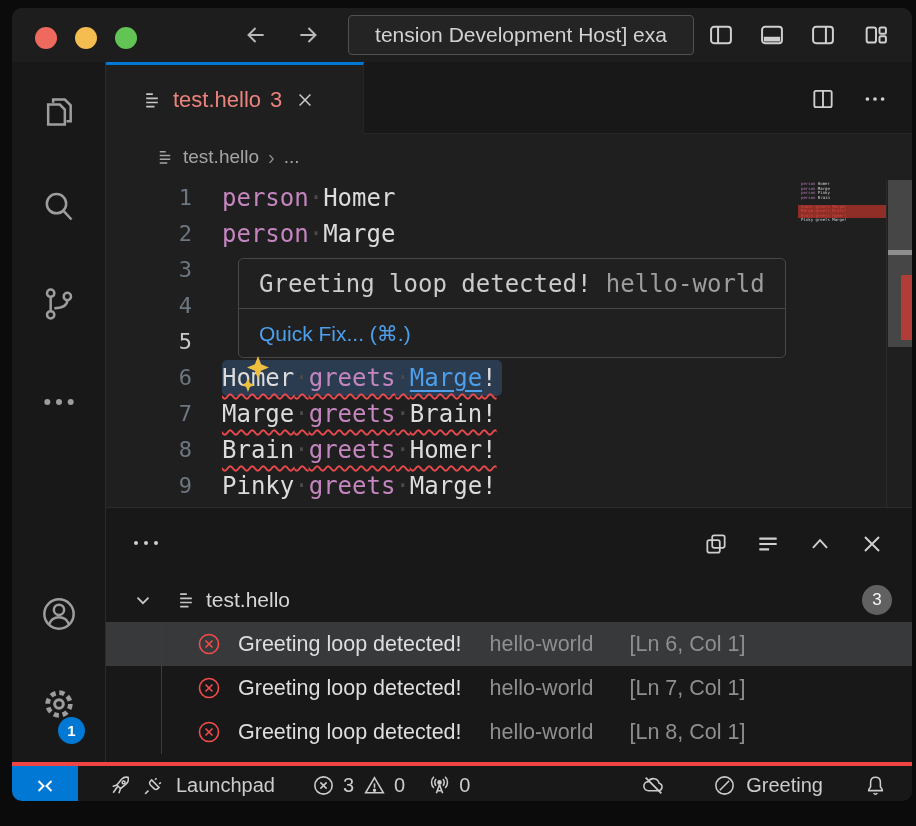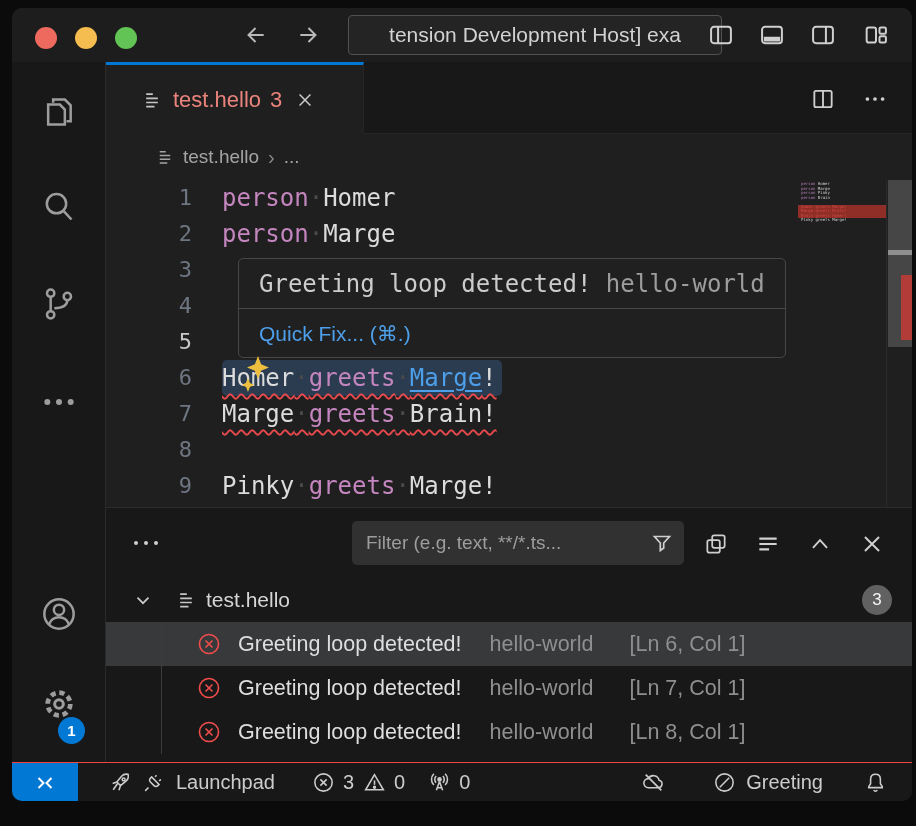--- a/index.html
+++ b/index.html
@@ -11,21 +11,21 @@
             display:flex; flex-direction:column; }
 
   
   .titlebar { height:54px; flex:none; background:#1d1d1d; position:relative; }
   .traffic { position:absolute; top:19px; width:22px; height:22px; border-radius:50%; }
   .t-red { left:23px; background:#ee6a5f; }
   .t-yellow { left:63px; background:#f5bd4f; }
   .t-green { left:103px; background:#61c454; }
   .nav-btn { position:absolute; top:14px; width:26px; height:26px; color:#b9b9b9; }
   .nav-back { left:230px; } .nav-fwd { left:284px; }
-  .cmd-center { position:absolute; left:336px; top:7px; width:374px; height:40px;
+  .cmd-center { position:absolute; left:336px; top:7px; width:346px; height:40px;
                 background:#242424; border:1.5px solid #515151; border-radius:4px;
                 overflow:hidden; }
   .cmd-center span { position:absolute; left:50%; top:50%; transform:translate(-50%,-50%);
                 white-space:nowrap; color:#d2d2d2; font-size:21px; }
   .tl-icon { position:absolute; top:13px; width:28px; height:28px; color:#cfcfcf; }
 
   
   .main { flex:1; display:flex; min-height:0; }
   .activitybar { width:94px; flex:none; background:#181818; border-right:1px solid #2b2b2b;
                  position:relative; }
@@ -125,21 +125,21 @@
               padding-left:132px; }
   .prob-row.selected { background:#37393b; }
   .prob-icon { position:absolute; left:90px; top:9px; width:26px; height:26px; color:#f14c4c; }
   .prob-msg { font-size:21.5px; color:#dedede; white-space:nowrap; }
   .prob-src { margin-left:28px; font-size:21.5px; color:#8f8f8f; white-space:nowrap; }
   .prob-loc { margin-left:36px; font-size:21.5px; color:#8f8f8f; white-space:nowrap; }
   .indent-guide { position:absolute; left:55px; top:114px; width:1px; height:132px;
                   background:#3c3c3c; z-index:2; }
 
   
-  .statusbar { height:39px; flex:none; background:#181818; border-top:1px solid #ef4444;
+  .statusbar { height:39px; flex:none; background:#181818; border-top:4px solid #ef4444;
                position:relative; color:#cccccc; font-size:20px; }
   .remote { position:absolute; left:0; top:0; width:66px; height:39px; background:#0078d4;
             display:flex; align-items:center; justify-content:center; }
   .remote svg { width:24px; height:24px; color:#fff; }
   .sb-left { position:absolute; left:96px; top:0; height:38px; display:flex; align-items:center; }
   .sb-right { position:absolute; right:24px; top:0; height:38px; display:flex; align-items:center; }
   .st-icon { width:25px; height:25px; color:#cccccc; flex:none; }
   .sb-left .lbl { margin-left:10px; }
   .gap-l { margin-left:8px; } .gap-xl { margin-left:36px; } .gap-m { margin-left:22px; }
   .num { margin-left:7px; }
@@ -311,20 +311,21 @@
               <div class="code-row">
                 <span class="lnum">6</span>
                 <span class="ltext hl"><span class="squiggle"><span class="tok-plain">Homer</span><span class="tok-ws">·</span><span class="tok-keyword">greets</span><span class="tok-ws">·</span><span class="tok-link">Marge</span><span class="tok-plain">!</span></span></span>
               </div>
               <div class="code-row">
                 <span class="lnum">7</span>
                 <span class="ltext"><span class="squiggle"><span class="tok-plain">Marge</span><span class="tok-ws">·</span><span class="tok-keyword">greets</span><span class="tok-ws">·</span><span class="tok-plain">Brain!</span></span></span>
               </div>
               <div class="code-row">
                 <span class="lnum">8</span>
+                <span class="ltext"><span class="squiggle"><span class="tok-plain">Brain</span><span class="tok-ws">·</span><span class="tok-keyword">greets</span><span class="tok-ws">·</span><span class="tok-plain">Homer!</span></span></span>
               </div>
               <div class="code-row">
                 <span class="lnum">9</span>
                 <span class="ltext"><span class=""><span class="tok-plain">Pinky</span><span class="tok-ws">·</span><span class="tok-keyword">greets</span><span class="tok-ws">·</span><span class="tok-plain">Marge!</span></span></span>
               </div>
             </div>
 
           <span class="sparkle">
             <svg viewBox="0 0 38 40">
                 <path fill="#eebf3f" d="M22 2l3.1 8.3L33 13.5l-7.9 3.2L22 25l-3.1-8.3-7.9-3.2 7.9-3.2z"></path>
@@ -361,28 +362,20 @@
 
         <div class="panel">
           <span class="panel-overflow">
             <svg viewBox="0 0 30 24" fill="currentColor">
                 <circle cx="4" cy="12" r="2"></circle>
                 <circle cx="14" cy="12" r="2"></circle>
                 <circle cx="24" cy="12" r="2"></circle>
               </svg>
           </span>
 
-          <div class="filter-box">
-            <input class="filter-input" placeholder="Filter (e.g. text, **/*.ts..." style="">
-            <span class="filter-funnel">
-              <svg viewBox="0 0 24 24" fill="none" stroke="currentColor" stroke-width="1.7">
-                  <path d="M4.5 5.5h15l-5.8 6.5v5l-3.4 2.5v-7.5z"></path>
-                </svg>
-            </span>
-          </div>
 
           <span class="ph-icon" style="left:597px">
             <svg viewBox="0 0 24 24" fill="none" stroke="currentColor" stroke-width="1.6">
                 <rect x="8.5" y="4" width="11.5" height="11.5" rx="1.8"></rect>
                 <rect x="4" y="8.5" width="11.5" height="11.5" rx="1.8"></rect>
               </svg>
           </span>
           <span class="ph-icon" style="left:649px">
             <svg viewBox="0 0 24 24" fill="none" stroke="currentColor" stroke-width="2">
                 <path d="M4 7h16M4 12h16M4 17h9"></path>

